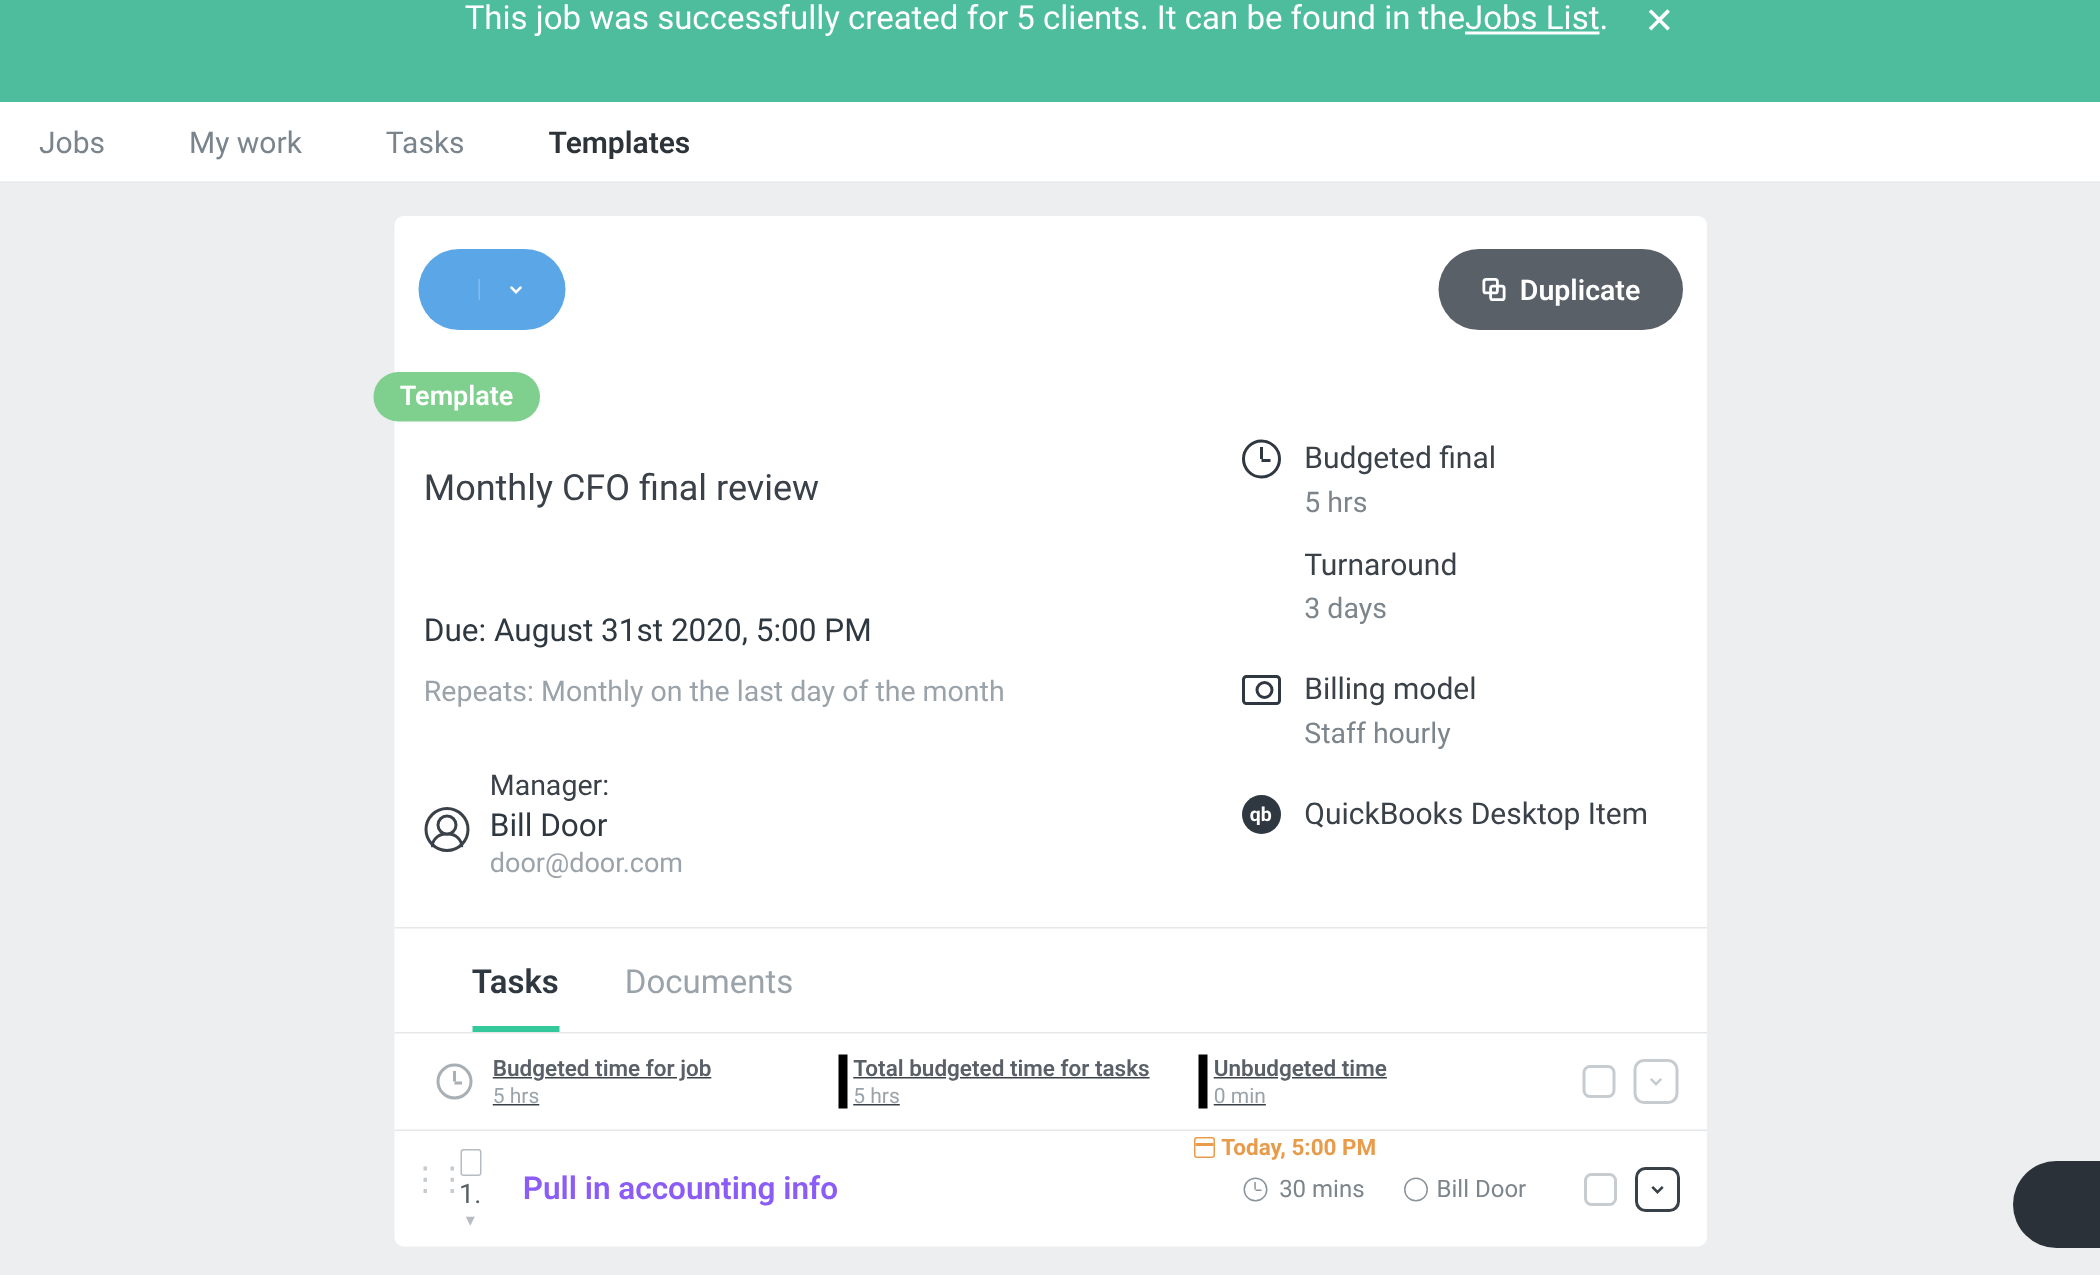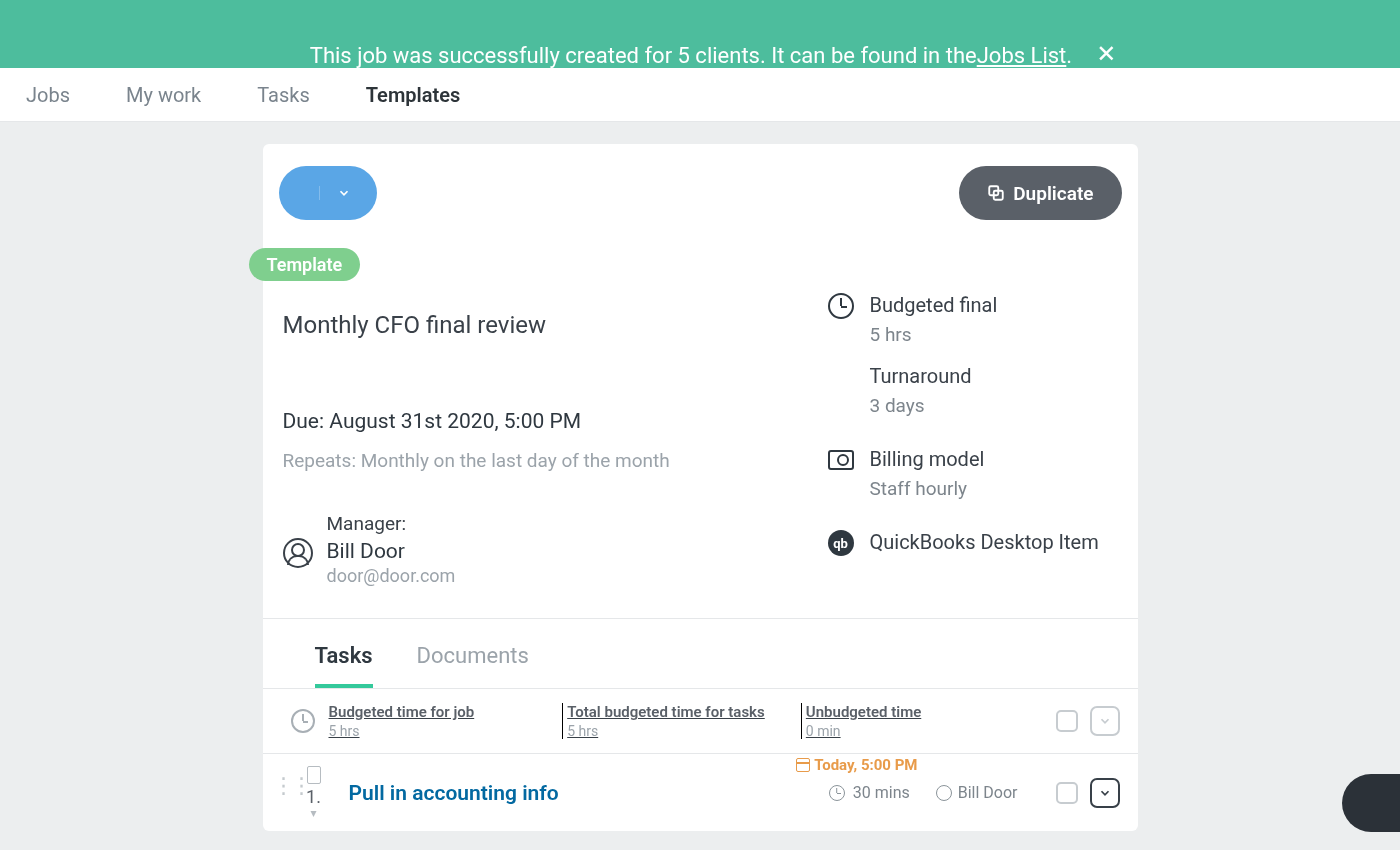--- a/index.html
+++ b/index.html
@@ -12,21 +12,21 @@
     overflow: hidden;
     position: relative;
   }
 
   
   .banner {
     background: #4dbd9d;
     color: #fff;
     height: 68px;
     display: flex;
-    align-items: flex-end;
+    align-items: flex-start;
     justify-content: center;
     font-size: 22px;
     position: relative;
     padding-left: 26px;
   }
   .banner .jobs-link { text-decoration: underline; cursor: pointer; }
   .banner .close {
     margin-left: 24px;
     font-size: 24px;
     cursor: pointer;
@@ -187,21 +187,21 @@
     border-bottom: 1px solid #e5e7e9;
     text-decoration: underline;
   }
   .budget-row .mini-clock {
     width: 24px; height: 24px; border: 2px solid #a8afb5; border-radius: 50%;
     margin-right: 14px; position: relative;
   }
   .budget-row .mini-clock::before { content:""; position:absolute; width:2px; height:7px; background:#a8afb5; top:3px; left:50%; transform:translateX(-50%); }
   .budget-row .mini-clock::after  { content:""; position:absolute; width:5px; height:2px; background:#a8afb5; top:10px; left:50%; }
   .budget-col { flex: 1; }
-  .budget-col.sep { border-left: 1px solid #000000; padding-left: 4px; }
+  .budget-col.sep { border-left: 6px solid #000000; padding-left: 4px; }
   .blabel { font-size: 15px; color: #5a6068; font-weight: 600; }
   .bvalue { font-size: 14px; color: #9ba3aa; margin-top: 2px; }
   .row-controls { display:flex; gap:12px; align-items:center; margin-left: 16px; }
   .chk {
     width: 22px; height: 22px; border: 2px solid #c7ccd0; border-radius: 5px; background:#fff; cursor:pointer;
   }
   .chev-box {
     width: 30px; height: 30px; border: 2px solid #c7ccd0; border-radius: 7px;
     display:flex; align-items:center; justify-content:center; cursor:pointer;
   }
@@ -220,21 +220,21 @@
   .idx-col {
     width: 34px; margin-left: 6px; text-align:center; position:relative;
   }
   .idx-col .up, .idx-col .down {
     display:block; font-size:12px; color:#b6bcc1; line-height:12px;
   }
   .idx-col .num { font-size:18px; color:#5a6068; }
   .doc-ico {
     width:14px; height:18px; border:1.6px solid #b6bcc1; border-radius:2px; margin: 0 auto 2px auto;
   }
-  .task-name { font-size:21px; color:#0369a1; font-weight:600; flex:1; margin-left:18px; }
+  .task-name { font-size:21px; color:#8b5cf6; font-weight:600; flex:1; margin-left:18px; }
   .task-meta { display:flex; align-items:center; gap:8px; color:#7d858c; font-size:16px; margin-right:26px; }
   .mini { width:16px; height:16px; border:1.8px solid #8b949a; border-radius:50%; position:relative; }
   .mini::before { content:""; position:absolute; width:1.6px; height:5px; background:#8b949a; top:2px; left:50%; transform:translateX(-50%); }
   .mini::after  { content:""; position:absolute; width:4px; height:1.6px; background:#8b949a; top:7px; left:50%; }
   .task-due {
     position:absolute; top:2px; right: 220px;
     color:#e89b4a; font-size:15px; font-weight:700;
     display:flex; align-items:center; gap:4px;
   }
   .cal-ico {

